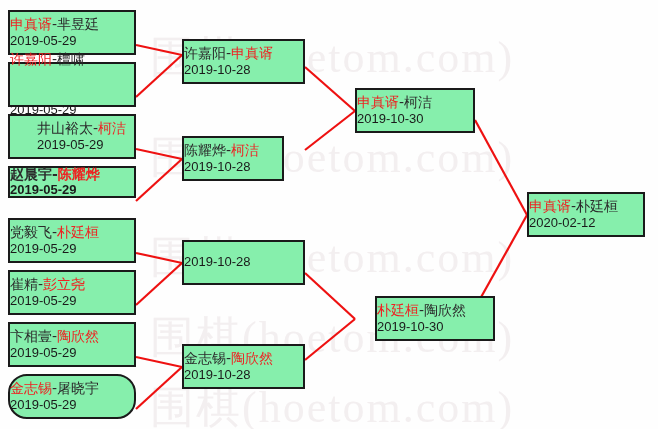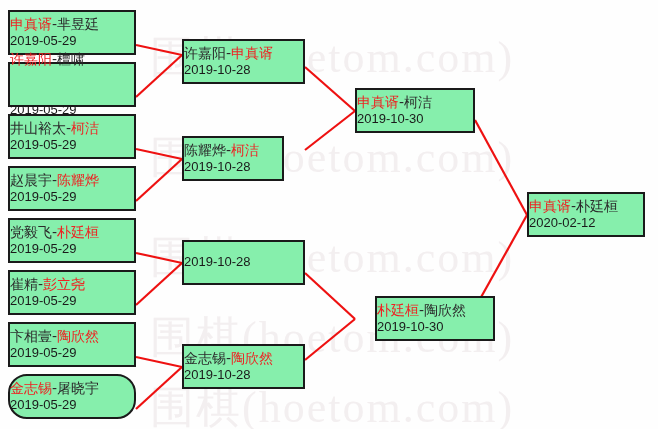--- a/index.html
+++ b/index.html
@@ -98,25 +98,25 @@
 
   <div id="boxes">
       <div class="match" style="left: 8px; top: 10px; width: 128px; height: 45px; border-color: rgb(26, 26, 26);">
         <div class="players"><span class="w" style="color: rgb(238, 34, 34);">申真谞</span><span class="sep">-</span><span class="l" style="color: rgb(43, 43, 43);">芈昱廷</span></div>
         <div class="date">2019-05-29</div>
       </div>
       <div class="match" style="left: 8px; top: 62px; width: 128px; height: 45px; border-color: rgb(26, 26, 26); gap: 34px;">
         <div class="players"><span class="w" style="color: rgb(238, 34, 34);">许嘉阳</span><span class="sep">-</span><span class="l" style="color: rgb(43, 43, 43);">檀啸</span></div>
         <div class="date">2019-05-29</div>
       </div>
-      <div class="match" style="left: 8px; top: 114px; width: 128px; height: 45px; border-color: rgb(26, 26, 26);">
+      <div class="match" style="left: 8px; top: 114px; width: 128px; height: 45px; border-color: rgb(26, 26, 26); padding-left: 27px;">
         <div class="players"><span class="l" style="color: rgb(43, 43, 43);">井山裕太</span><span class="sep">-</span><span class="w" style="color: rgb(238, 34, 34);">柯洁</span></div>
         <div class="date">2019-05-29</div>
       </div>
-      <div class="match" style="left: 8px; top: 166px; width: 128px; height: 45px; border-color: rgb(26, 26, 26);">
+      <div class="match" style="left: 8px; top: 166px; width: 128px; height: 32px; border-color: rgb(26, 26, 26); font-weight: bold;">
         <div class="players"><span class="l" style="color: rgb(43, 43, 43);">赵晨宇</span><span class="sep">-</span><span class="w" style="color: rgb(238, 34, 34);">陈耀烨</span></div>
         <div class="date">2019-05-29</div>
       </div>
       <div class="match" style="left: 8px; top: 218px; width: 128px; height: 45px; border-color: rgb(26, 26, 26);">
         <div class="players"><span class="l" style="color: rgb(43, 43, 43);">党毅飞</span><span class="sep">-</span><span class="w" style="color: rgb(238, 34, 34);">朴廷桓</span></div>
         <div class="date">2019-05-29</div>
       </div>
       <div class="match" style="left: 8px; top: 270px; width: 128px; height: 45px; border-color: rgb(26, 26, 26);">
         <div class="players"><span class="l" style="color: rgb(43, 43, 43);">崔精</span><span class="sep">-</span><span class="w" style="color: rgb(238, 34, 34);">彭立尧</span></div>
         <div class="date">2019-05-29</div>

